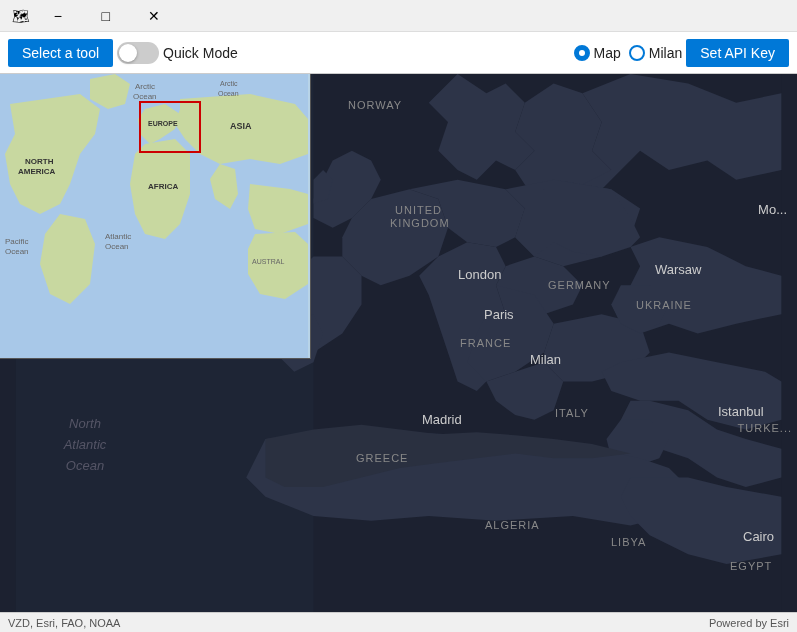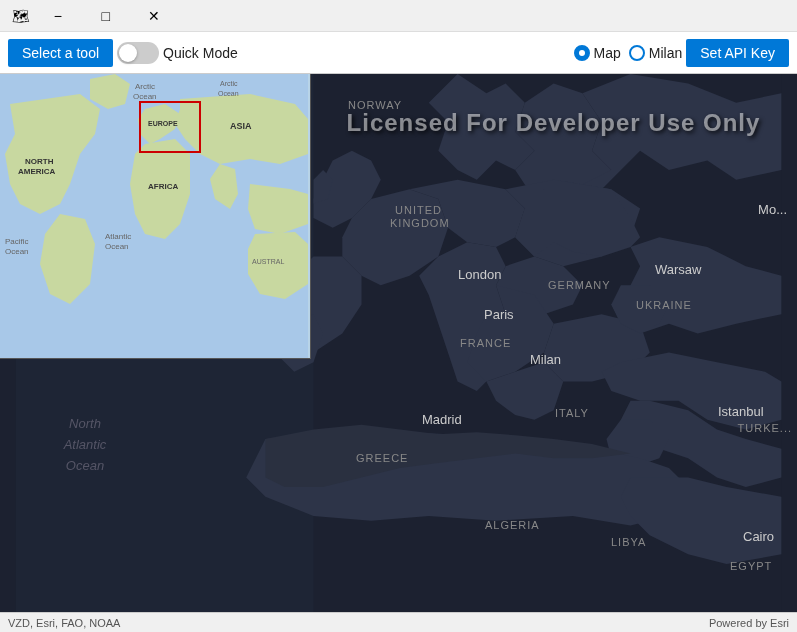--- a/index.html
+++ b/index.html
@@ -258,23 +258,20 @@
 
       <path d="M 260 380 L 350 370 L 450 375 L 550 380 L 650 400 L 680 410 L 700 430 L 680 460 L 640 470 L 580 460 L 500 465 L 430 460 L 370 465 L 310 460 L 260 440 L 240 420 L 250 400 Z" fill="#2d3448"></path>
 
       <path d="M 640 420 L 700 420 L 740 430 L 797 440 L 797 500 L 740 510 L 700 500 L 660 480 L 640 460 L 630 440 Z" fill="#2d3448"></path>
 
       <path d="M 260 380 L 310 370 L 360 365 L 400 370 L 440 375 L 480 373 L 520 376 L 560 380 L 600 385 L 640 395 L 600 400 L 560 400 L 520 395 L 480 400 L 440 405 L 400 410 L 360 420 L 320 430 L 280 430 L 260 420 Z" fill="#2a3040"></path>
 
       <path d="M 310 250 L 320 270 L 310 300 L 290 310 L 270 290 L 280 260 Z" fill="#2d3448"></path>
     </svg>
 
-    <div class="watermark" style="top:35px; left:310px; right:0; text-align:center;">
-      <span>Licensed For Developer Use Only</span>
-    </div>
 
     <span class="city-label" style="left: 458px; top: 193px;">London</span>
     <span class="city-label" style="left: 484px; top: 233px;">Paris</span>
     <span class="city-label" style="left: 422px; top: 338px;">Madrid</span>
     <span class="city-label" style="left: 530px; top: 278px;">Milan</span>
     <span class="city-label" style="left: 655px; top: 188px;">Warsaw</span>
     <span class="city-label" style="left: 718px; top: 330px;">Istanbul</span>
     <span class="city-label" style="left: 743px; top: 455px;">Cairo</span>
     <span class="city-label" style="right: 10px; top: 128px;">Mo...</span>
 

